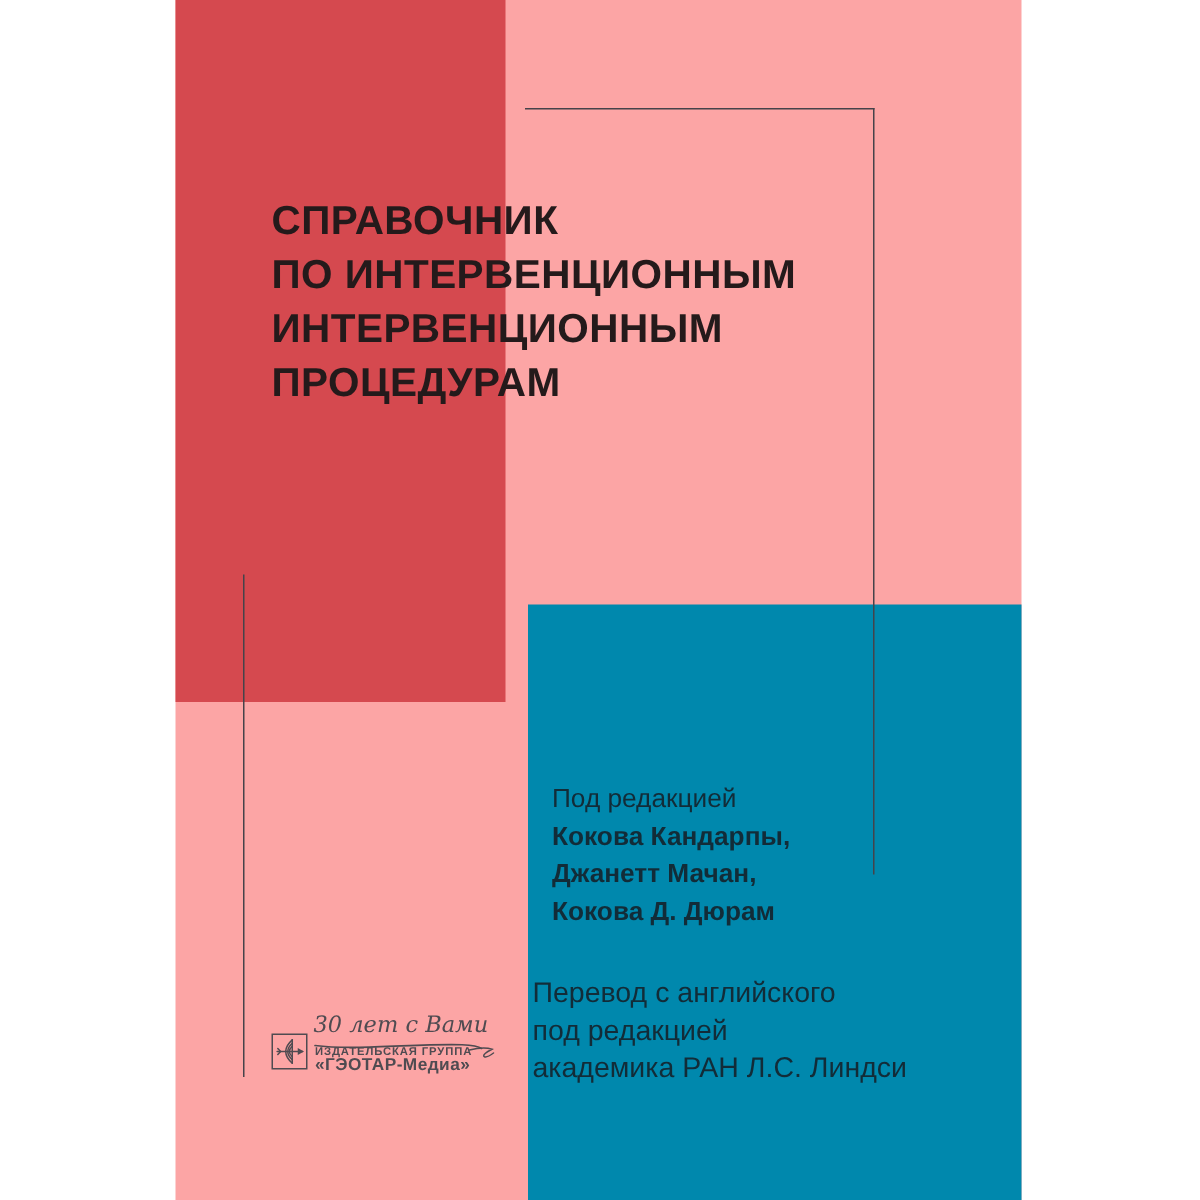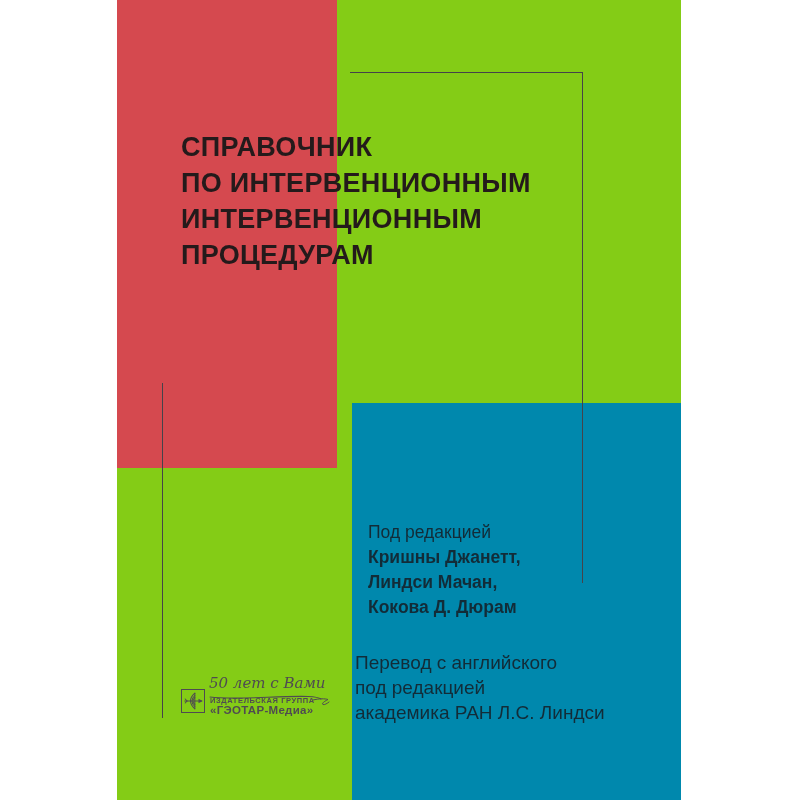--- a/index.html
+++ b/index.html
@@ -8,21 +8,21 @@
     background: #ffffff;
     position: relative;
     overflow: hidden;
     font-family: "Liberation Sans", sans-serif;
   }
   .canvas { position: absolute; left: 0; top: 0; width: 800px; height: 800px; background: #ffffff; }
 
   
   .cover {
     position: absolute; left: 117px; top: 0; width: 564px; height: 800px;
-    background: #84cc16;
+    background: #fca5a5;
   }
 
   .red-block {
     position: absolute; left: 0; top: 0; width: 220px; height: 468px;
     background: #d5494f;
   }
   .blue-block {
     position: absolute; left: 235px; top: 403px; width: 329px; height: 397px;
     background: #0088ad;
   }
@@ -98,22 +98,22 @@
 
     <div class="title-block">
       <div>СПРАВОЧНИК</div>
       <div>ПО ИНТЕРВЕНЦИОННЫМ</div>
       <div>ИНТЕРВЕНЦИОННЫМ</div>
       <div>ПРОЦЕДУРАМ</div>
     </div>
 
     <div class="editors-block">
       <div class="intro">Под редакцией</div>
-      <div class="name">Кришны Джанетт,</div>
-      <div class="name">Линдси Мачан,</div>
+      <div class="name">Кокова Кандарпы,</div>
+      <div class="name">Джанетт Мачан,</div>
       <div class="name">Кокова Д. Дюрам</div>
     </div>
 
     <div class="translation-block">
       <div>Перевод с английского</div>
       <div>под редакцией</div>
       <div>академика РАН Л.С. Линдси</div>
     </div>
 
     <div class="pub-icon">
@@ -122,21 +122,21 @@
         <path d="M14,6 Q7.5,12 14,18"></path>
         <path d="M14,8.2 Q9.8,12 14,15.8"></path>
         <line x1="14" y1="3.5" x2="14" y2="20.5"></line>
         <line x1="3" y1="12" x2="21.5" y2="12"></line>
         <path d="M18,9.5 L22.5,12 L18,14.5" fill="#4f4b51" stroke="none"></path>
         <line x1="3.5" y1="9.8" x2="5.5" y2="12"></line>
         <line x1="3.5" y1="14.2" x2="5.5" y2="12"></line>
       </svg>
     </div>
 
-    <div class="pub-script">50 лет с Вами</div>
+    <div class="pub-script">30 лет с Вами</div>
 
     <svg class="pub-swash" viewBox="0 0 122 16" fill="none">
       <path d="M1,7 C 28,10.5 70,5.5 99,6.5 C 106,6.8 110,7.5 112,9" stroke="#4f4b51" stroke-width="1.1" stroke-linecap="round"></path>
       <path d="M104,10 C 110,8.5 116,8.5 119,9.5 C 116,11 112,13.5 114,14.5 C 115.5,15.2 118,13.5 120,12" stroke="#4f4b51" stroke-width="1" stroke-linecap="round"></path>
     </svg>
 
     <div class="pub-group">ИЗДАТЕЛЬСКАЯ ГРУППА</div>
 
     <div class="pub-brand">«ГЭОТАР-Медиа»</div>
 

